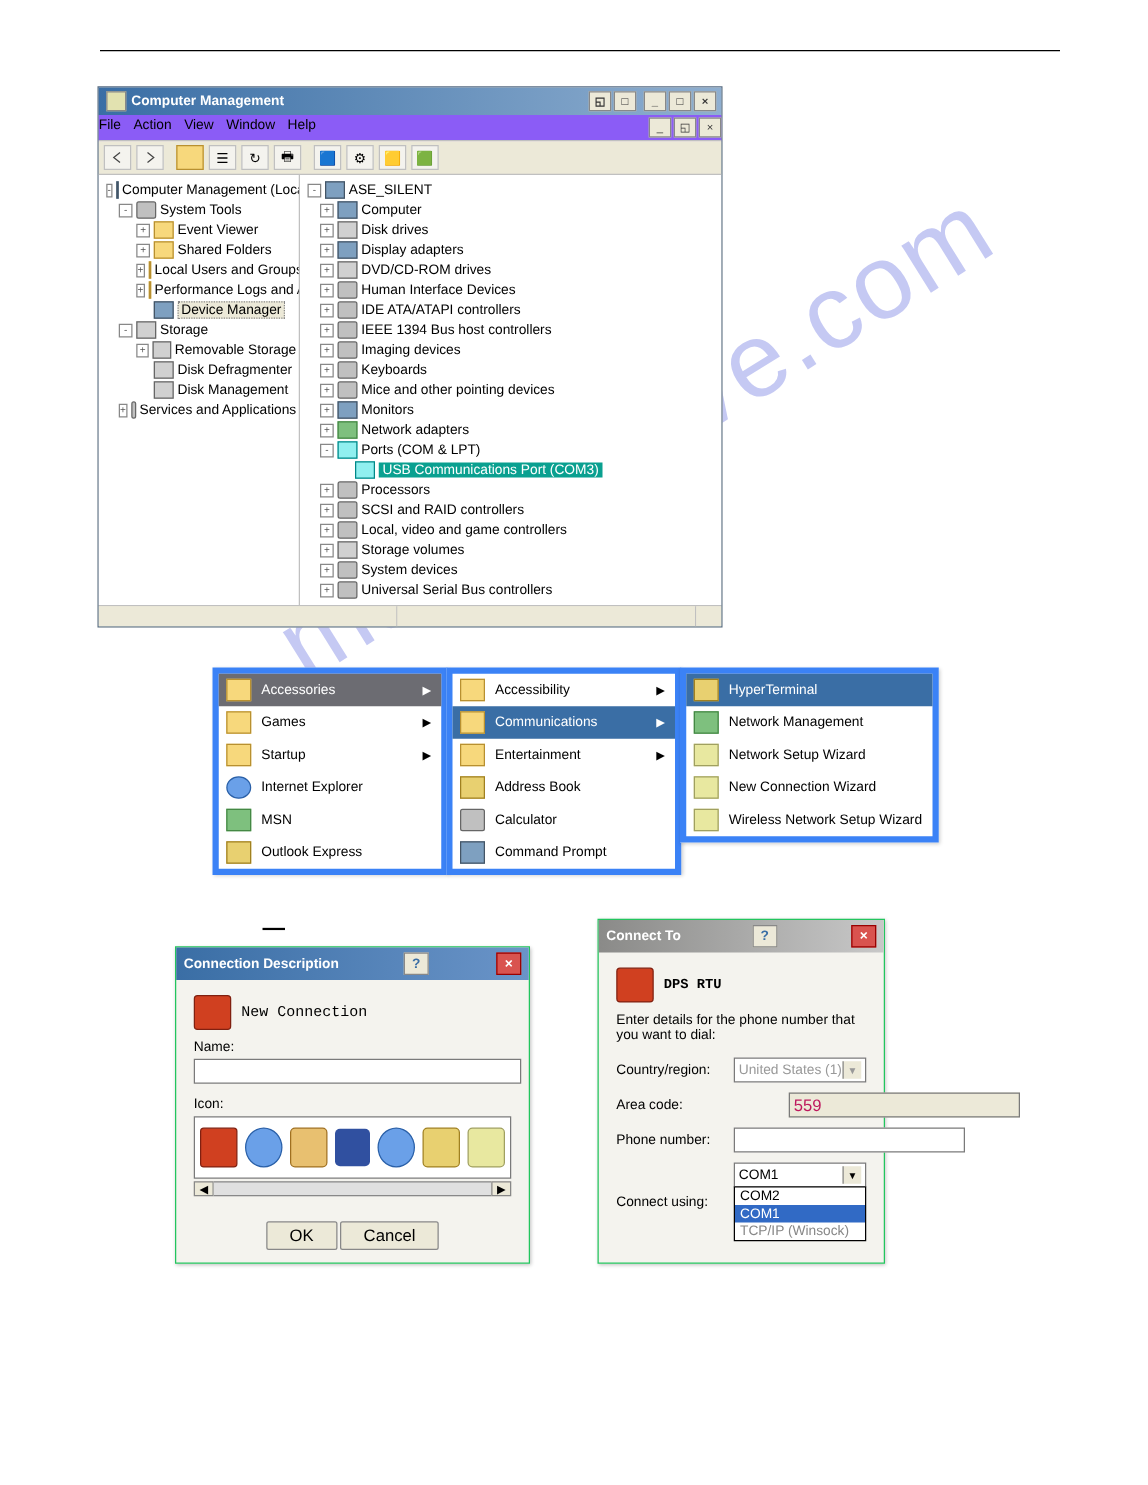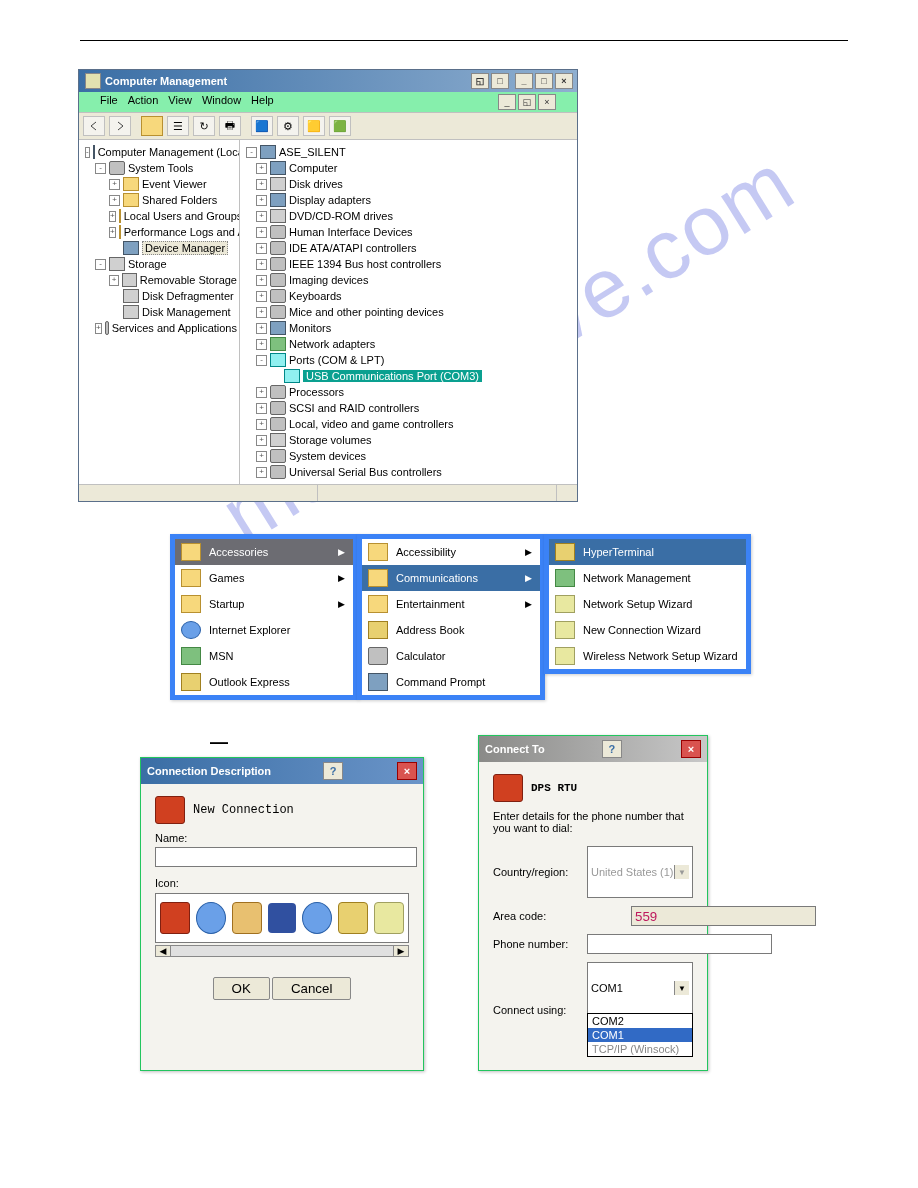--- a/index.html
+++ b/index.html
@@ -51,21 +51,21 @@
 }
 .cm-title-icon {
   width: 14px; height: 14px; background:#e2e2b0; border:1px solid #888; margin-right:4px;
 }
 .cm-title-spacer { flex: 1; }
 .cm-sysbtn {
   width: 16px; height: 14px; background:#ece9d8; border:1px solid #888; margin-left:2px;
   display:flex;align-items:center;justify-content:center;font-size:9px;color:#333;
 }
 .cm-menubar {
-  background:#86efac; padding:2px 21px; border-bottom:1px solid #c0c0c0;display:flex;gap:10px;
+  background:#8b5cf6; padding:2px 0; border-bottom:1px solid #c0c0c0;display:flex;gap:10px;
 }
 .cm-menu { }
 .cm-docbtns { margin-left:auto;display:flex; }
 .cm-toolbar {
   background:#ece9d8; padding:3px 4px; border-bottom:1px solid #c0c0c0;display:flex;gap:4px;align-items:center;
 }
 .cm-tbtn { width:20px;height:18px;border:1px solid #c0c0c0;background:#f4f3ee;display:flex;align-items:center;justify-content:center; }
 .cm-tsep { width:2px;height:18px;background:transparent; }
 .cm-body { display:flex; background:#fff; min-height:272px; }
 .cm-left {
@@ -117,21 +117,21 @@
 .dlg-input.disabled { background:#ece9d8;color:#be185d;margin-left:44px; }
 .dlg-buttons { display:flex;justify-content:center;gap:2px;padding:8px 0 10px; }
 .dlg-btn { border:1px solid #888;background:#ece9d8;padding:3px 18px;border-radius:2px; }
 
 .conn-desc { width:282px; }
 .conn-icons { border:1px solid #7a7a7a;background:#fff;height:48px;margin-top:4px;display:flex;align-items:center;gap:6px;padding:0 4px;overflow:hidden; }
 .conn-icon { width:30px;height:30px;border-radius:4px; }
 
 .connect-to { width:228px; }
 .combo-wrap { flex:1;position:relative; }
-.combo { border:1px solid #7a7a7a;height:18px;background:#fff;display:flex;align-items:center;padding:16px 3px; }
+.combo { border:1px solid #7a7a7a;height:18px;background:#fff;display:flex;align-items:center;padding:0 3px; }
 .combo-arrow { margin-left:auto;width:14px;height:14px;background:#ece9d8;border-left:1px solid #888;display:flex;align-items:center;justify-content:center;font-size:8px; }
 .combo-drop {
   border:1px solid #000;background:#fff;position:relative;top:-1px;
 }
 .combo-opt { padding:1px 4px; }
 .combo-opt.sel { background:#316ac5;color:#fff; }
 .combo-opt.hint { color:#888; }
 
 
 .ico-monitor { background:#7ea0c0;border:1px solid #456; }

